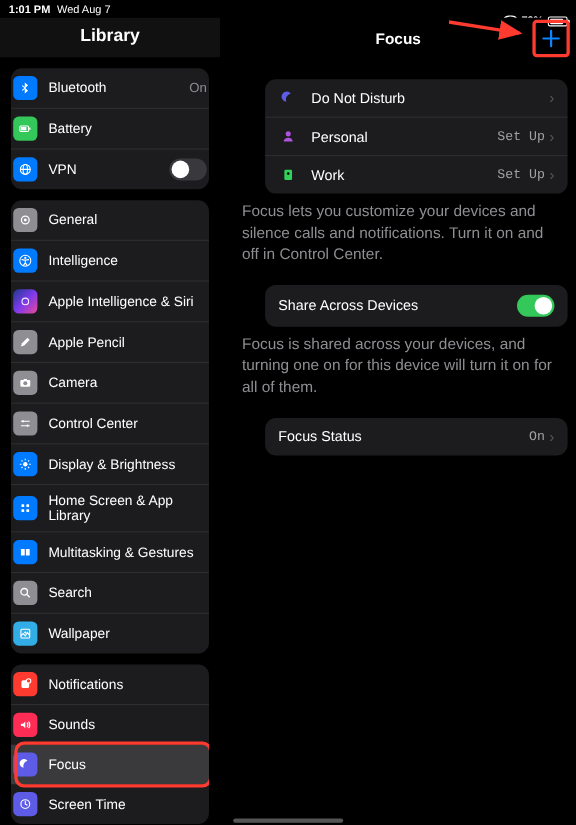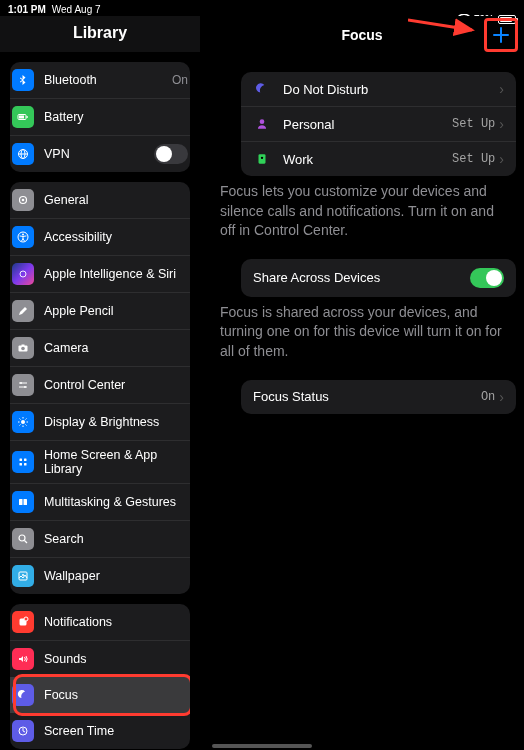--- a/index.html
+++ b/index.html
@@ -164,21 +164,21 @@
         <span class="lbl">General</span>
       </div>
       <div class="row">
         <div class="app-icon ic-blue">
             <svg width="12" height="12" viewBox="0 0 12 12">
               <circle cx="6" cy="6" r="5" fill="none" stroke="#fff"></circle>
               <circle cx="6" cy="3.5" r="1" fill="#fff"></circle>
               <path d="M3 5l3 .5 3-.5M6 5.5v2.5M6 8l-1.5 2M6 8l1.5 2" stroke="#fff" stroke-linecap="round"></path>
             </svg>
           </div>
-        <span class="lbl">Accessibility</span>
+        <span class="lbl">Intelligence</span>
       </div>
       <div class="row">
         <div class="app-icon" style="background:linear-gradient(135deg,#1e3a8a,#7c3aed,#ec4899);">
             <svg width="12" height="12" viewBox="0 0 12 12">
               <circle cx="6" cy="6" r="3" fill="none" stroke="#fff" opacity=".9"></circle>
             </svg>
           </div>
         <span class="lbl">Apple Intelligence &amp; Siri</span>
       </div>
       <div class="row">

